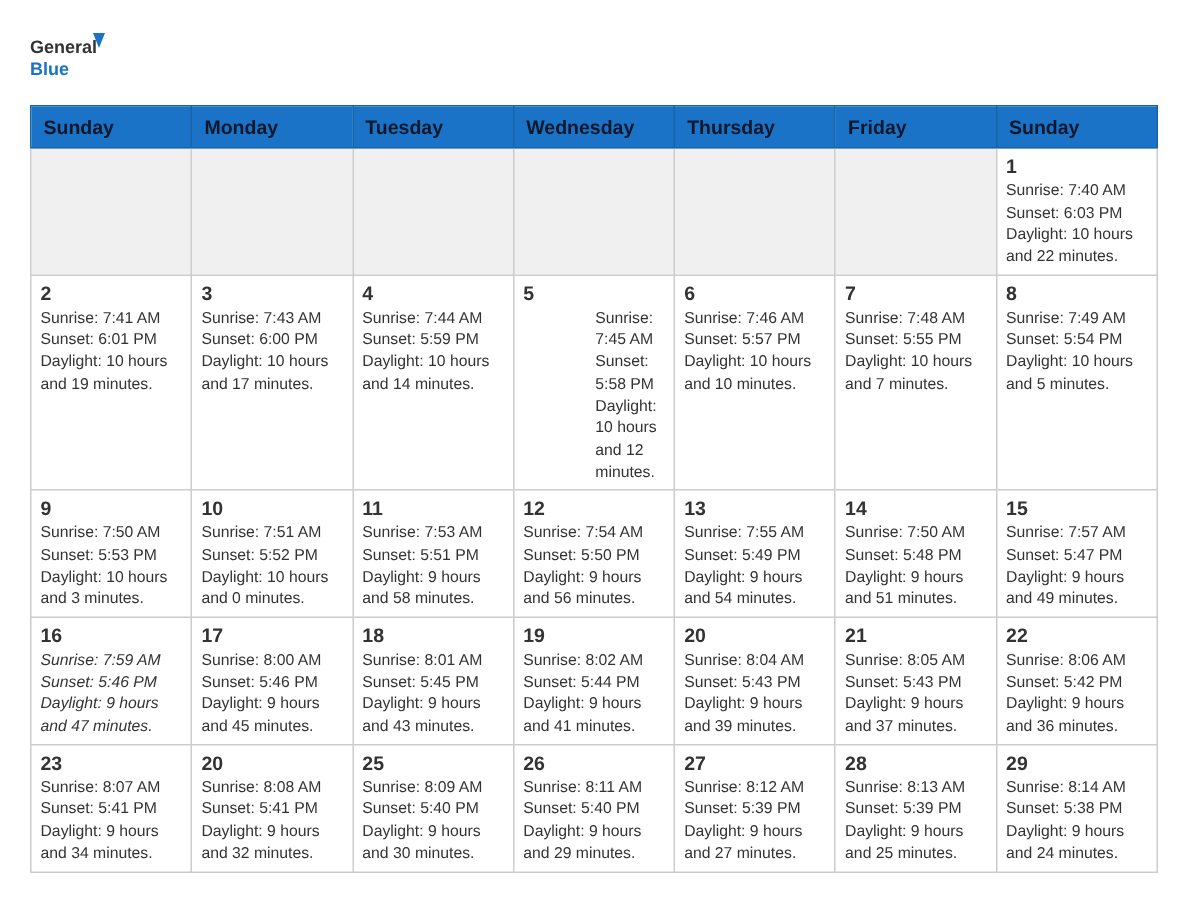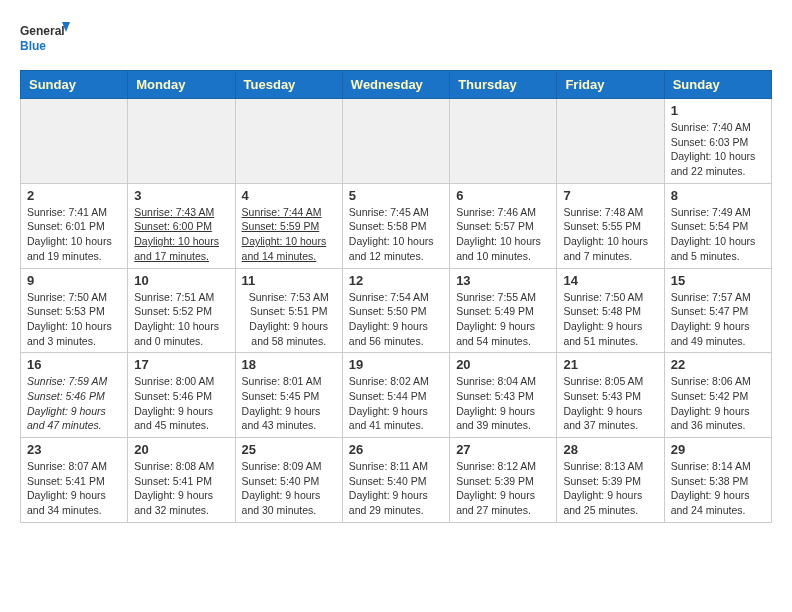--- a/index.html
+++ b/index.html
@@ -33,21 +33,21 @@
       font-size: 16px;
       color: #555;
     }
     .calendar {
       width: 100%;
       border-collapse: collapse;
       border: 1px solid #ccc;
     }
     .calendar th {
       background: #1a73c7;
-      color: #fef9c3;
+      color: #0f172a;
       text-align: left;
       padding: 6px 8px;
       font-size: 13px;
       border: 1px solid #1565a8;
     }
     .calendar td {
       vertical-align: top;
       border: 1px solid #ccc;
       padding: 4px 6px;
       width: calc(100% / 7);
@@ -121,35 +121,35 @@
       <tr>
         <td>
           <span class="day-number">2</span>
           <div class="day-info" style="white-space: pre-line;">Sunrise: 7:41 AM
 Sunset: 6:01 PM
 Daylight: 10 hours
 and 19 minutes.</div>
         </td>
         <td>
           <span class="day-number">3</span>
-          <div class="day-info" style="white-space: pre-line; text-decoration: underline;">Sunrise: 7:43 AM
+          <div class="day-info" style="white-space: pre-line;">Sunrise: 7:43 AM
 Sunset: 6:00 PM
 Daylight: 10 hours
 and 17 minutes.</div>
         </td>
         <td>
           <span class="day-number">4</span>
-          <div class="day-info" style="white-space: pre-line; text-decoration: underline;">Sunrise: 7:44 AM
+          <div class="day-info" style="white-space: pre-line;">Sunrise: 7:44 AM
 Sunset: 5:59 PM
 Daylight: 10 hours
 and 14 minutes.</div>
         </td>
         <td>
           <span class="day-number">5</span>
-          <div class="day-info" style="white-space: pre-line;">Sunrise: 7:45 AM
+          <div class="day-info" style="white-space: pre-line; margin-left: 48px;">Sunrise: 7:45 AM
 Sunset: 5:58 PM
 Daylight: 10 hours
 and 12 minutes.</div>
         </td>
         <td>
           <span class="day-number">6</span>
           <div class="day-info" style="white-space: pre-line;">Sunrise: 7:46 AM
 Sunset: 5:57 PM
 Daylight: 10 hours
 and 10 minutes.</div>
@@ -179,21 +179,21 @@
         </td>
         <td>
           <span class="day-number">10</span>
           <div class="day-info" style="white-space: pre-line;">Sunrise: 7:51 AM
 Sunset: 5:52 PM
 Daylight: 10 hours
 and 0 minutes.</div>
         </td>
         <td>
           <span class="day-number">11</span>
-          <div class="day-info" style="white-space: pre-line; text-align: center;">Sunrise: 7:53 AM
+          <div class="day-info" style="white-space: pre-line;">Sunrise: 7:53 AM
 Sunset: 5:51 PM
 Daylight: 9 hours
 and 58 minutes.</div>
         </td>
         <td>
           <span class="day-number">12</span>
           <div class="day-info" style="white-space: pre-line;">Sunrise: 7:54 AM
 Sunset: 5:50 PM
 Daylight: 9 hours
 and 56 minutes.</div>

